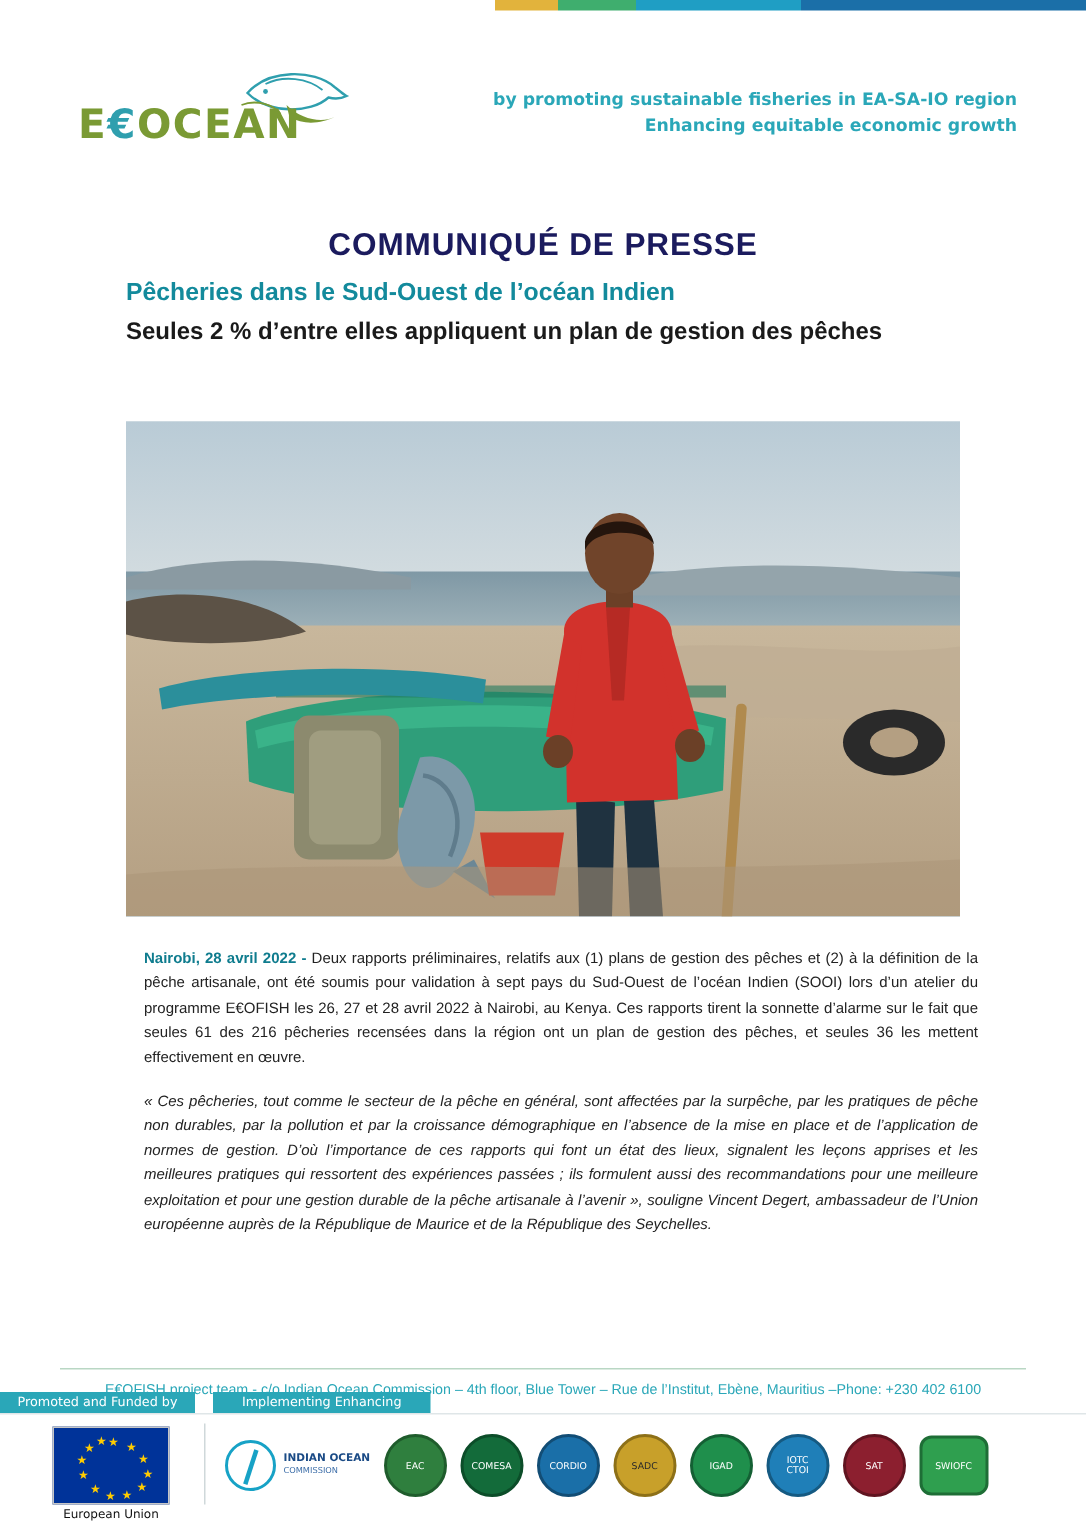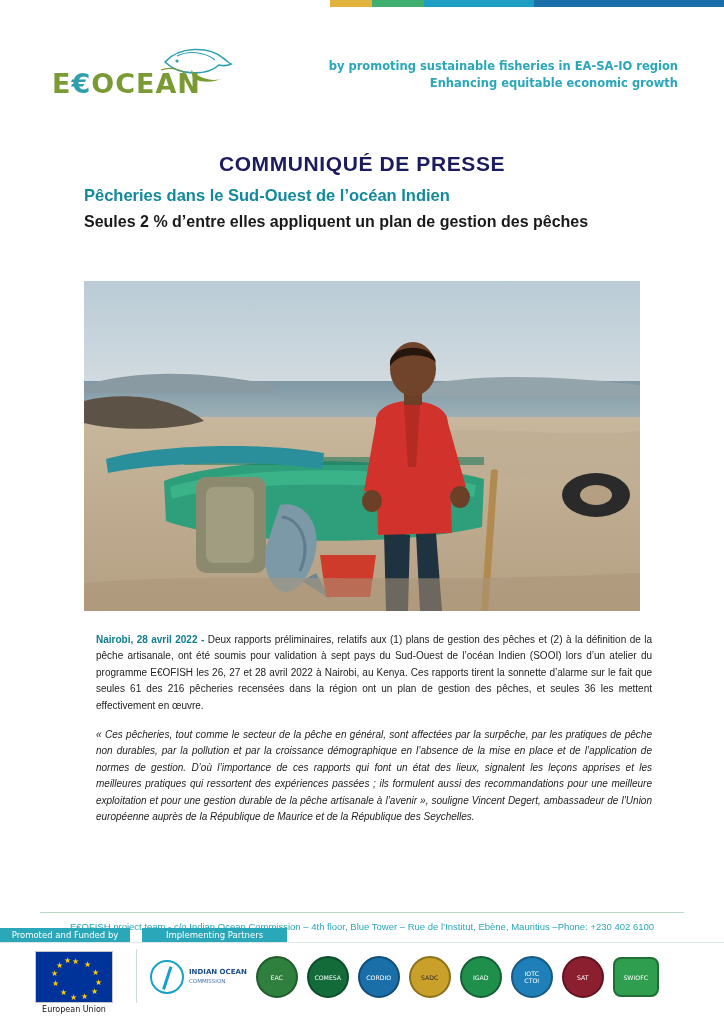--- a/index.html
+++ b/index.html
@@ -402,21 +402,21 @@
     <p style="margin:0"><span class="lede">Nairobi, 28 avril 2022 - </span><span>Deux rapports préliminaires, relatifs aux (1) plans de gestion des pêches et (2) à la définition de la pêche artisanale, ont été soumis pour validation à sept pays du Sud-Ouest de l’océan Indien (SOOI) lors d’un atelier du programme E€OFISH les 26, 27 et 28 avril 2022 à Nairobi, au Kenya. Ces rapports tirent la sonnette d’alarme sur le fait que seules 61 des 216 pêcheries recensées dans la région ont un plan de gestion des pêches, et seules 36 les mettent effectivement en œuvre.</span></p>
     <p class="para2" style="margin:13px 0 0 0">« Ces pêcheries, tout comme le secteur de la pêche en général, sont affectées par la surpêche, par les pratiques de pêche non durables, par la pollution et par la croissance démographique en l’absence de la mise en place et de l’application de normes de gestion. D’où l’importance de ces rapports qui font un état des lieux, signalent les leçons apprises et les meilleures pratiques qui ressortent des expériences passées ; ils formulent aussi des recommandations pour une meilleure exploitation et pour une gestion durable de la pêche artisanale à l’avenir », souligne Vincent Degert, ambassadeur de l’Union européenne auprès de la République de Maurice et de la République des Seychelles.</p>
   </div>
 
   <div class="footer-rule"></div>
   <div class="footer-line">E€OFISH project team - c/o Indian Ocean Commission – 4th floor, Blue Tower – Rue de l’Institut, Ebène, Mauritius –Phone: +230 402 6100</div>
 
   <div class="footer-bands">
     <div class="band-label-row">
       <div class="band-label a">Promoted and Funded by</div>
-      <div class="band-label b">Implementing Partners</div>
+      <div class="band-label b">Implementing Enhancing</div>
     </div>
 
     <div class="partners-strip">
       <div class="eu-box">
         <div class="eu-flag">
           <span class="eu-star" style="left:36px;top:6px;">★</span>
           <span class="eu-star" style="left:48px;top:9px;">★</span>
           <span class="eu-star" style="left:56px;top:17px;">★</span>
           <span class="eu-star" style="left:59px;top:27px;">★</span>
           <span class="eu-star" style="left:55px;top:36px;">★</span>

